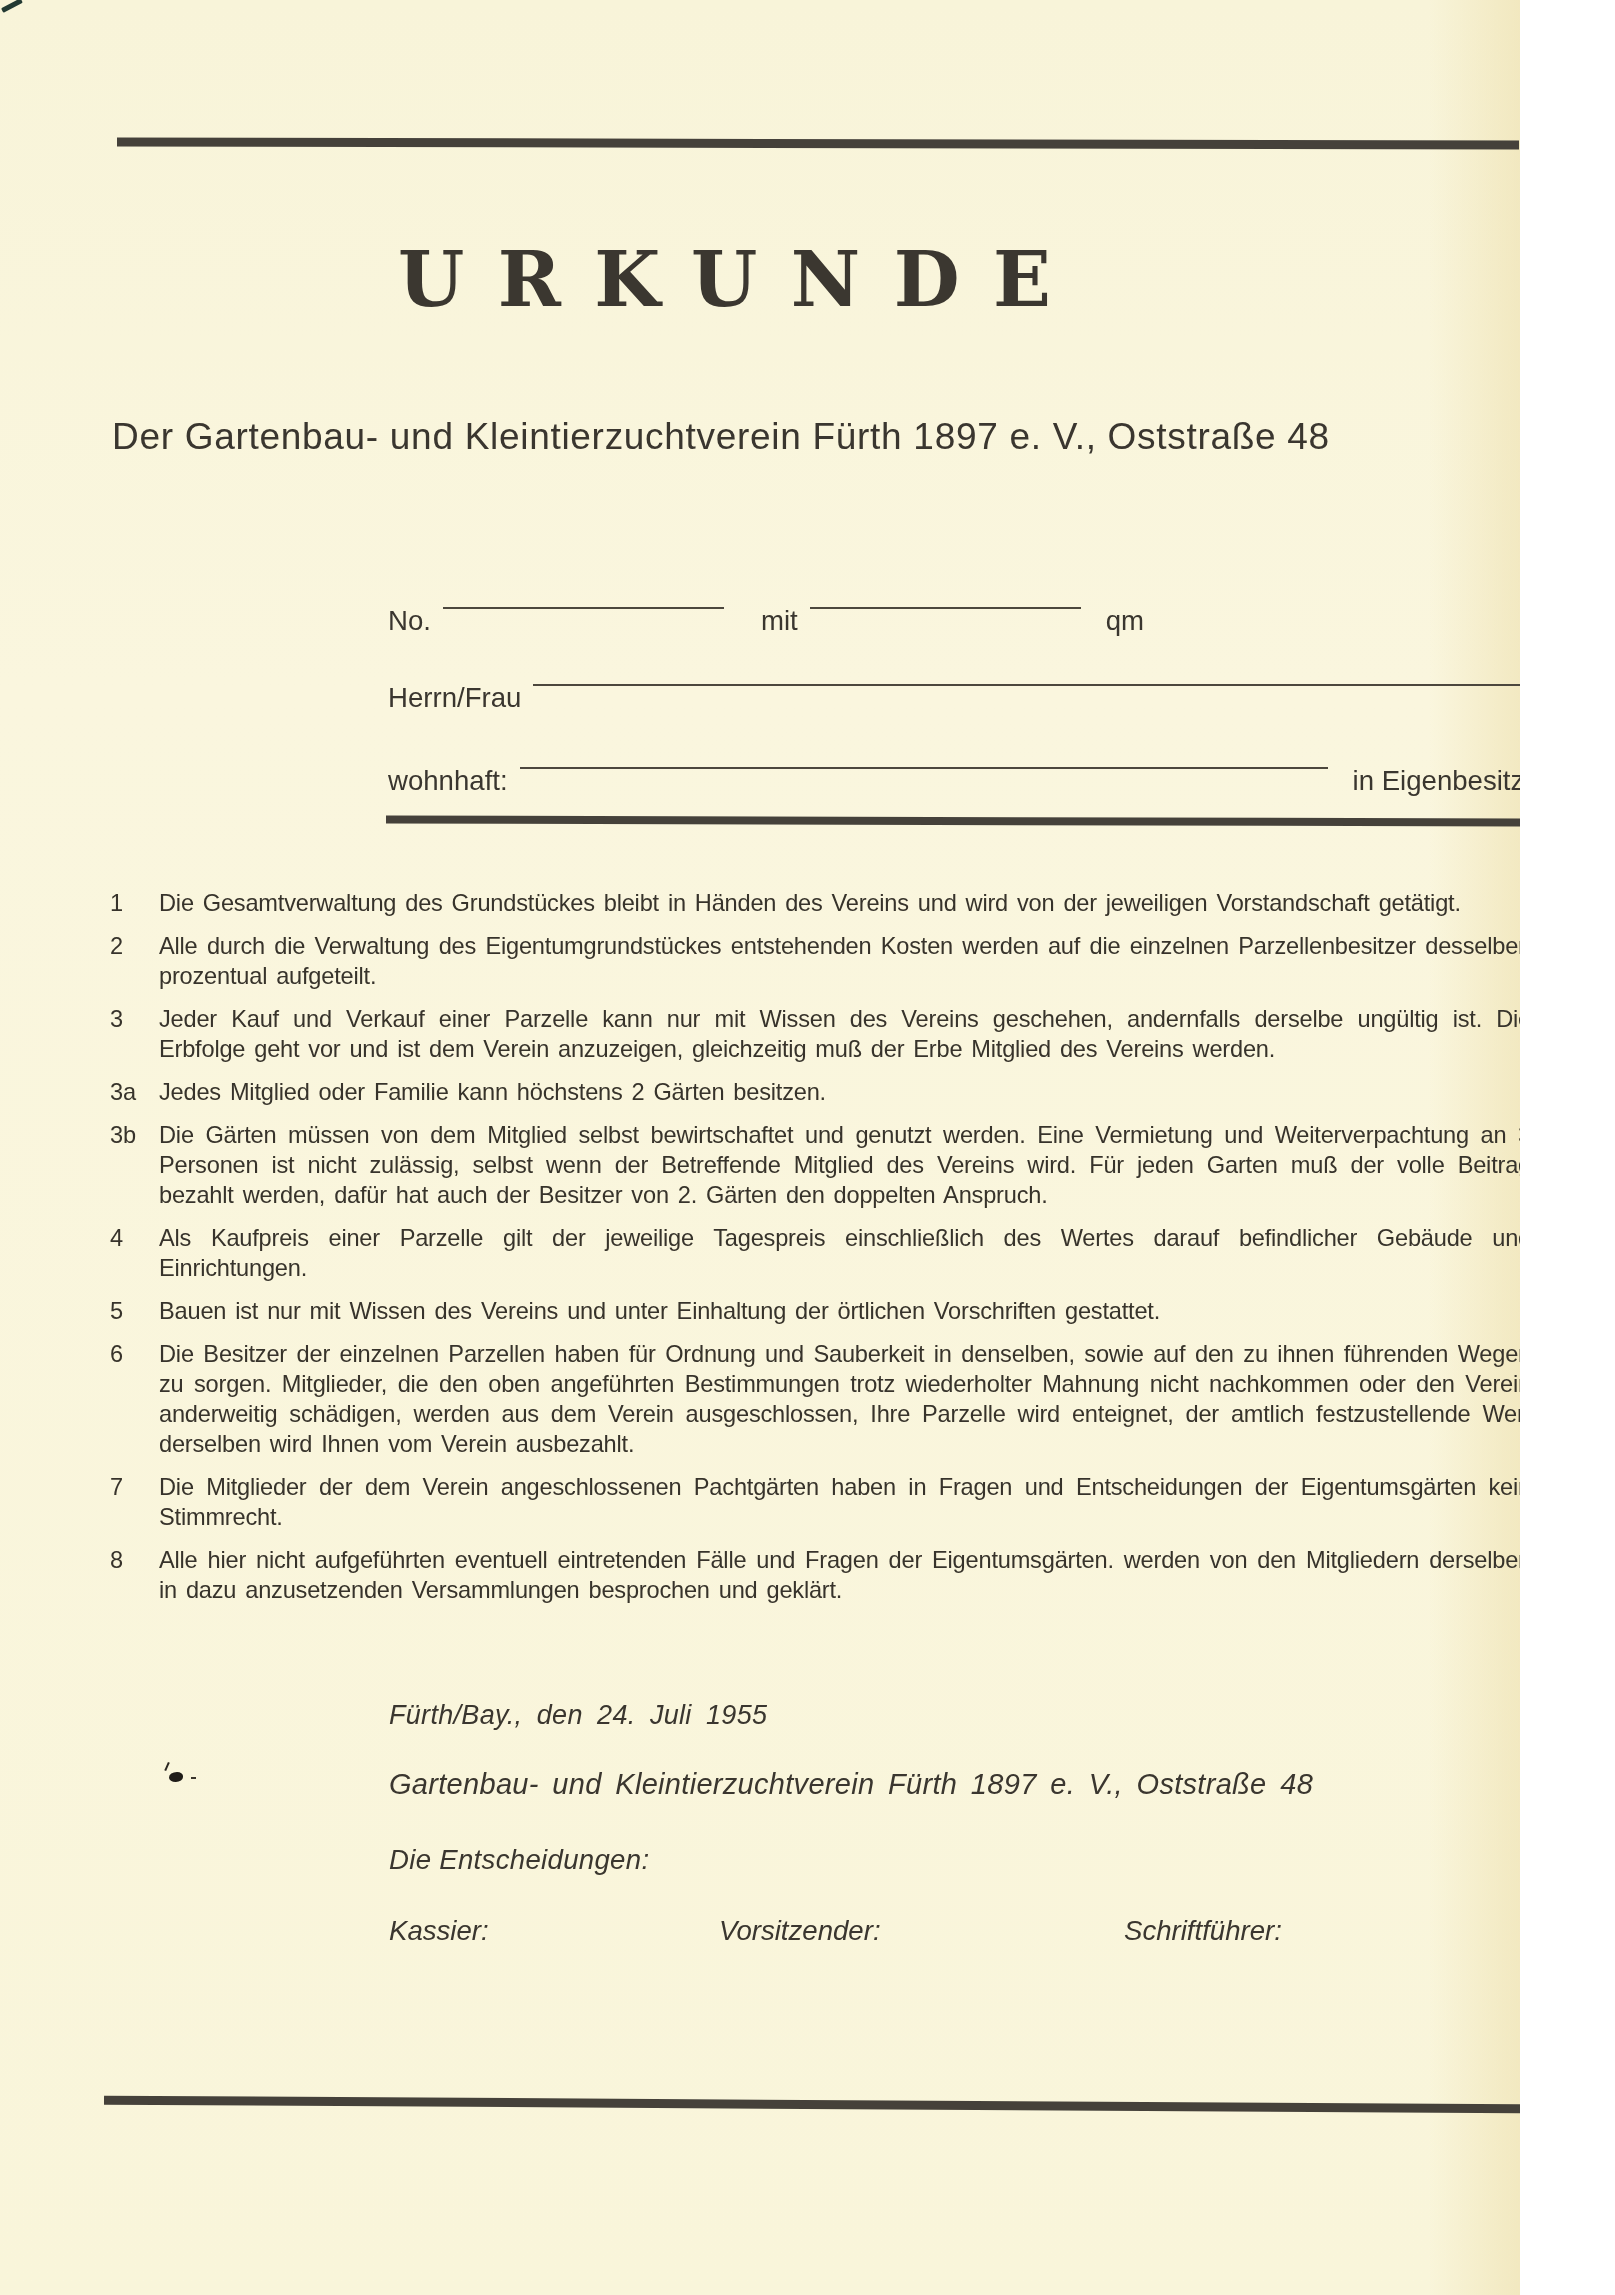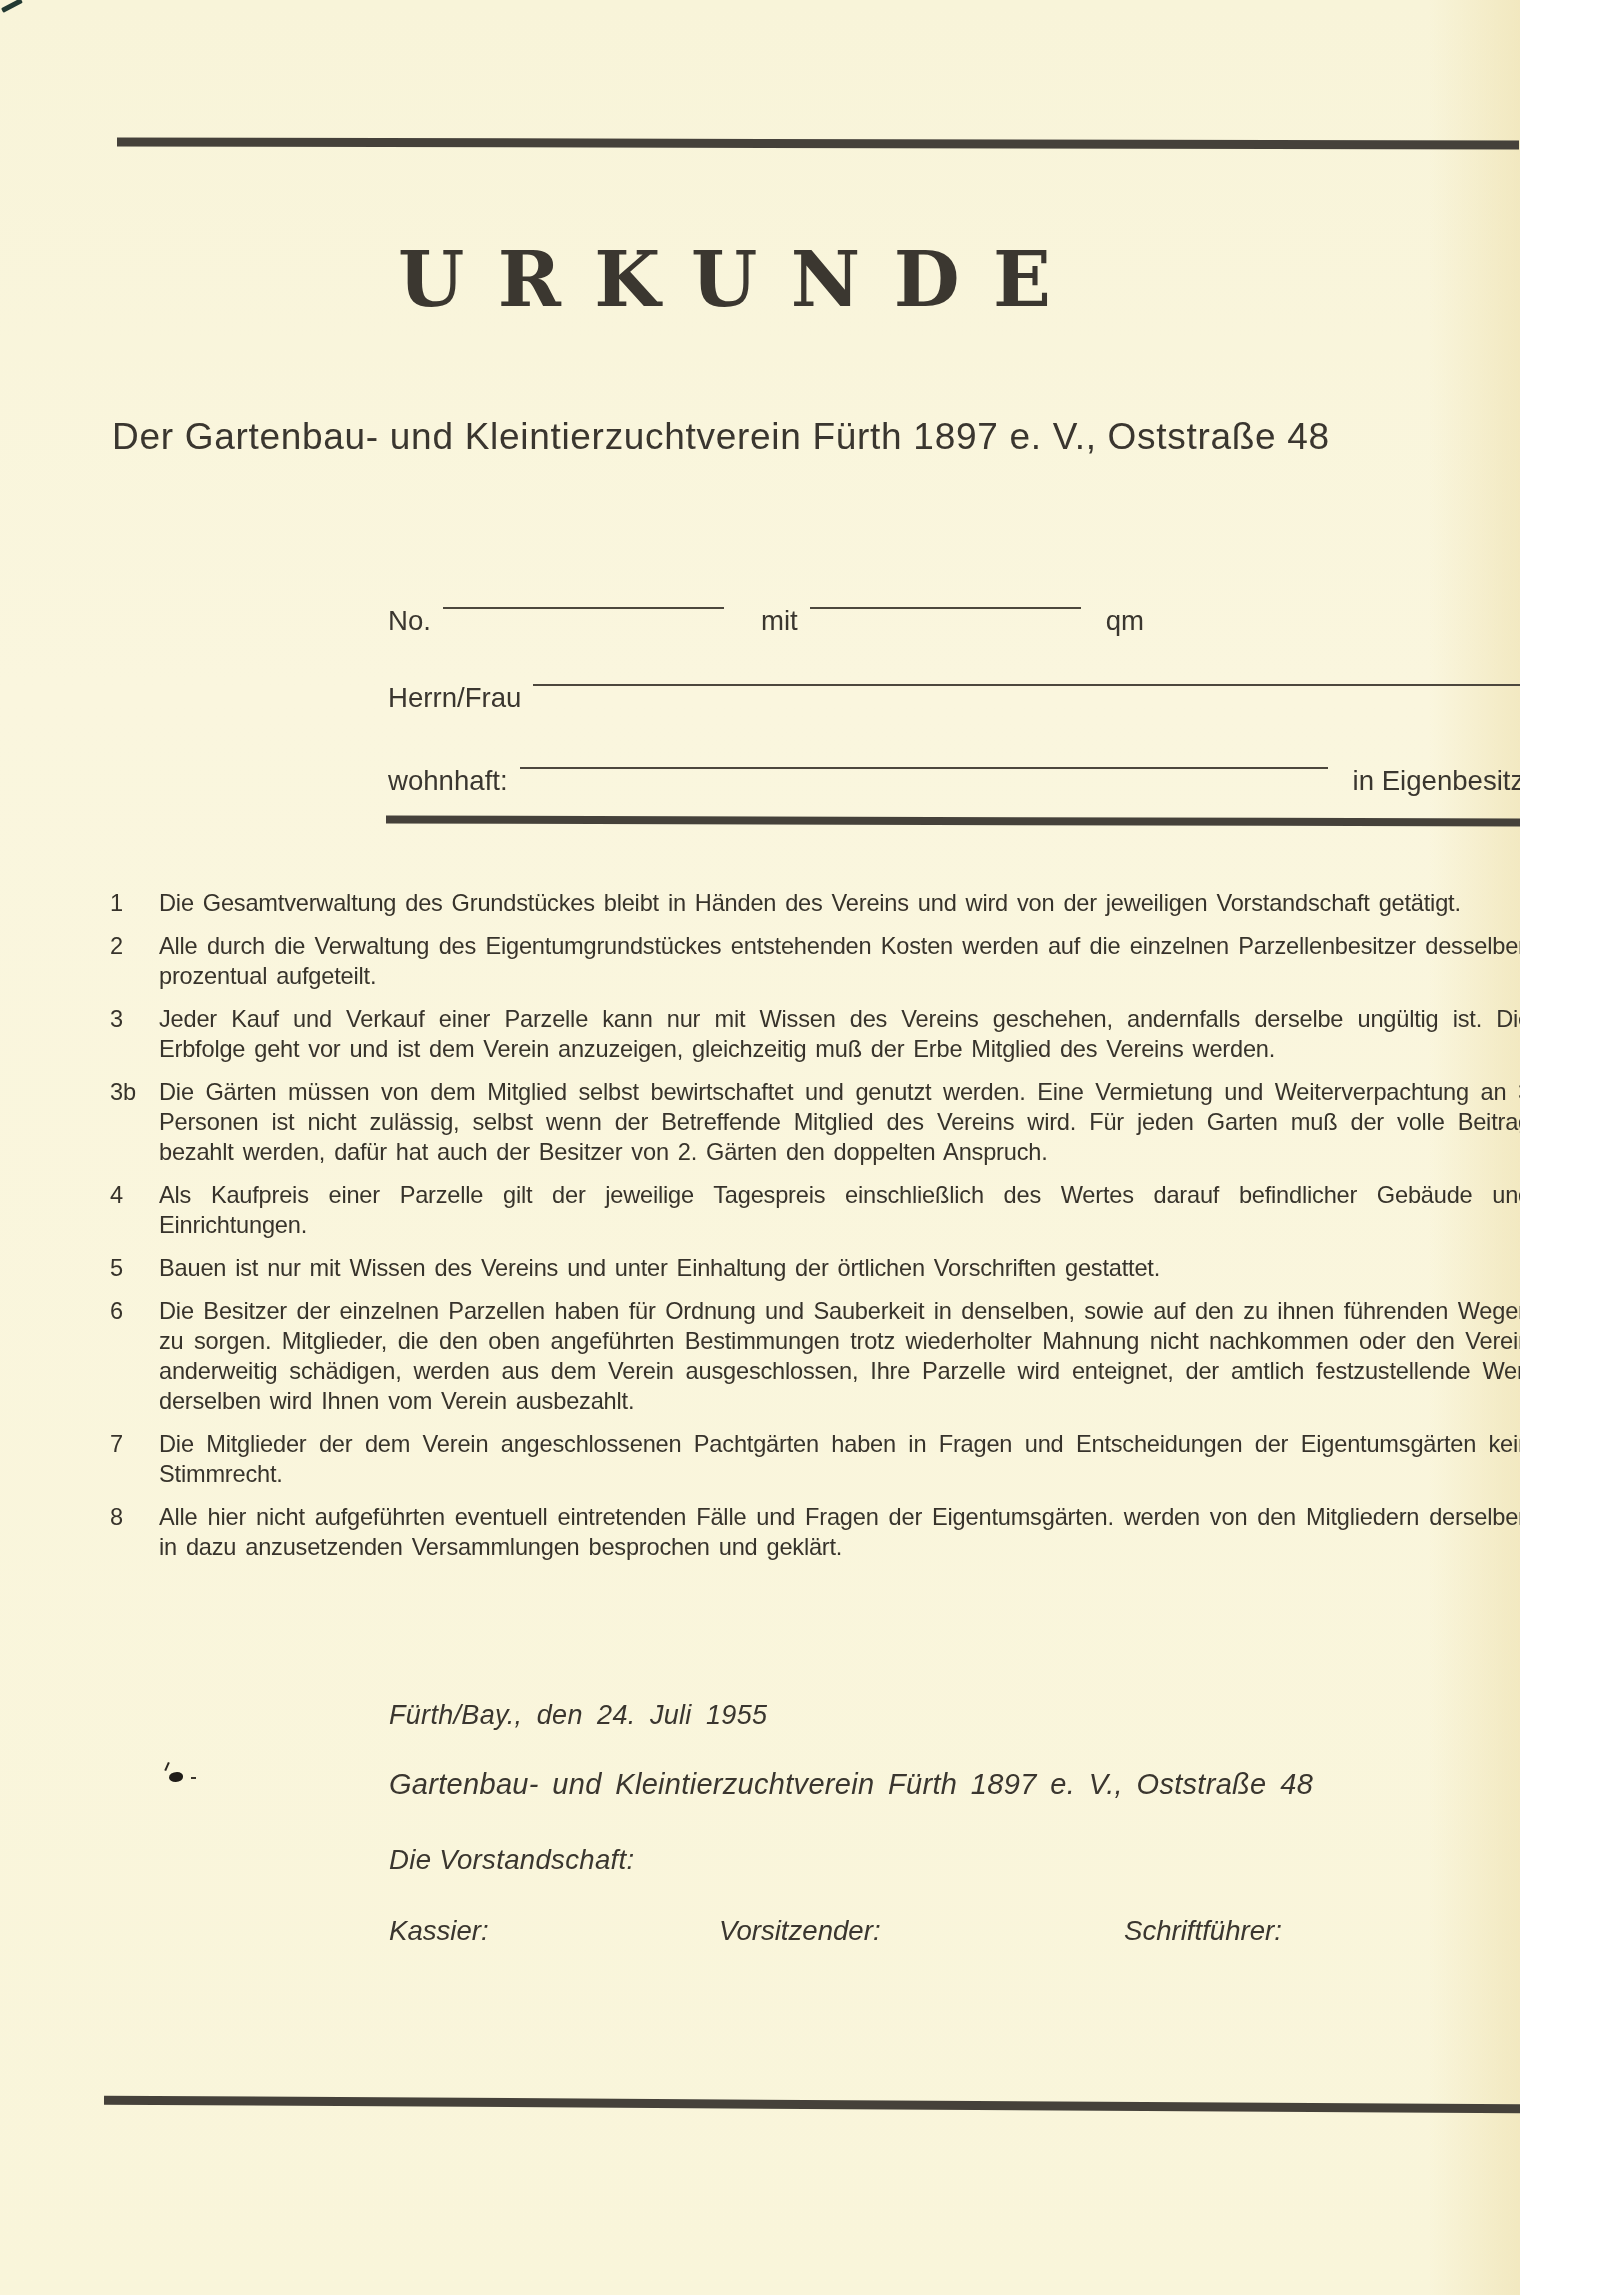--- a/index.html
+++ b/index.html
@@ -212,20 +212,24 @@
     </div>
     <div class="term">
       <div class="num">2</div>
       <div class="txt">Alle durch die Verwaltung des Eigentumgrundstückes entstehenden Kosten werden auf die einzelnen Parzellenbesitzer desselben prozentual aufgeteilt.</div>
     </div>
     <div class="term">
       <div class="num">3</div>
       <div class="txt">Jeder Kauf und Verkauf einer Parzelle kann nur mit Wissen des Vereins geschehen, andernfalls derselbe ungültig ist. Die Erbfolge geht vor und ist dem Verein anzuzeigen, gleichzeitig muß der Erbe Mitglied des Vereins werden.</div>
     </div>
     <div class="term">
+      <div class="num">3a</div>
+      <div class="txt">Jedes Mitglied oder Familie kann höchstens 2 Gärten besitzen.</div>
+    </div>
+    <div class="term">
       <div class="num">3b</div>
       <div class="txt">Die Gärten müssen von dem Mitglied selbst bewirtschaftet und genutzt werden. Eine Vermietung und Weiterverpachtung an 3 Personen ist nicht zulässig, selbst wenn der Betreffende Mitglied des Vereins wird. Für jeden Garten muß der volle Beitrag bezahlt werden, dafür hat auch der Besitzer von 2. Gärten den doppelten Anspruch.</div>
     </div>
     <div class="term">
       <div class="num">4</div>
       <div class="txt">Als Kaufpreis einer Parzelle gilt der jeweilige Tagespreis einschließlich des Wertes darauf befindlicher Gebäude und Einrichtungen.</div>
     </div>
     <div class="term">
       <div class="num">5</div>
       <div class="txt">Bauen ist nur mit Wissen des Vereins und unter Einhaltung der örtlichen Vorschriften gestattet.</div>
@@ -243,21 +247,21 @@
       <div class="txt">Alle hier nicht aufgeführten eventuell eintretenden Fälle und Fragen der Eigentumsgärten. werden von den Mitgliedern derselben in dazu anzusetzenden Versammlungen besprochen und geklärt.</div>
     </div>
   </div>
 
   <div class="sig-line place-date">Fürth/Bay., den 24. Juli 1955</div>
 
   <span class="ink-blot"></span>
 
   <div class="sig-line organization">Gartenbau- und Kleintierzuchtverein Fürth 1897 e. V., Oststraße 48</div>
 
-  <div class="sig-line board">Die Vorstandschaft:</div>
+  <div class="sig-line board">Die Entscheidungen:</div>
 
   <div class="sig-line role-1">Kassier:</div>
   <div class="sig-line role-2">Vorsitzender:</div>
   <div class="sig-line role-3">Schriftführer:</div>
 
   <div class="rule bottom"></div>
 
 </div>
 
 

